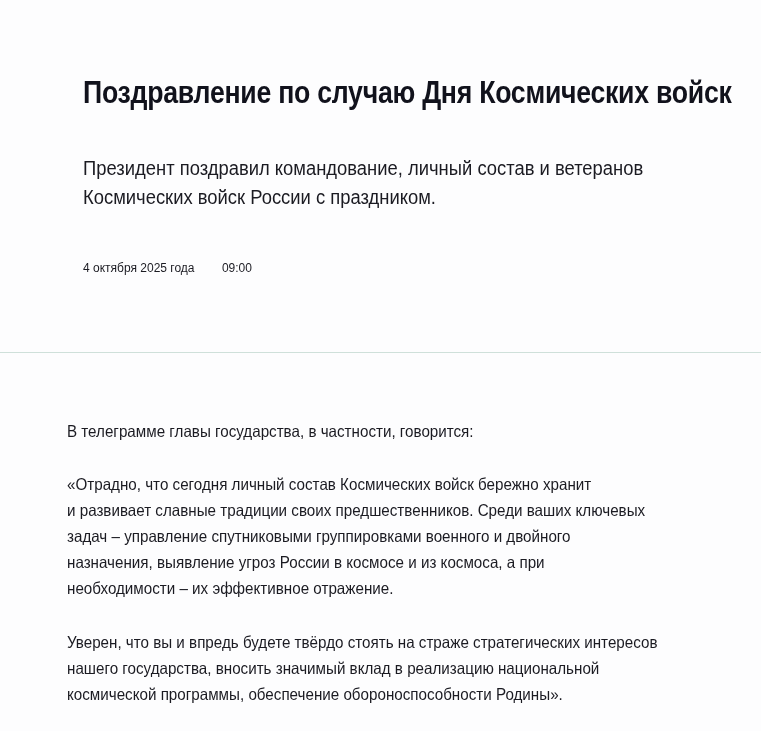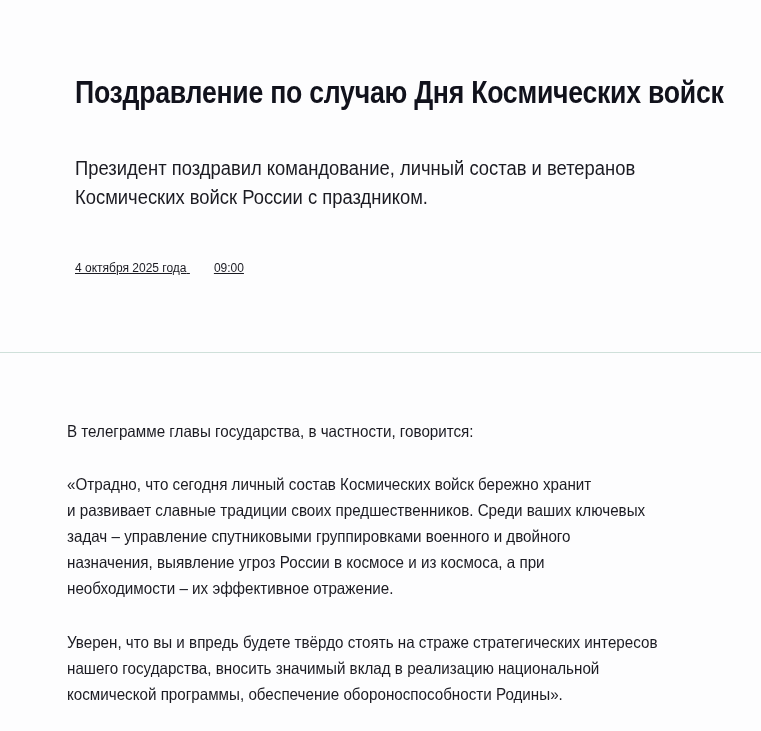--- a/index.html
+++ b/index.html
@@ -10,21 +10,21 @@
     body {
       width: 761px;
       height: 731px;
       overflow: hidden;
       position: relative;
       color: #17171d;
       font-family: "Liberation Sans", sans-serif;
     }
     .header {
       position: absolute;
-      left: 8px;
+      left: 16px;
       top: 0;
       width: 707px;
       height: 352px;
     }
     .title {
       position: absolute;
       left: 67px;
       top: 74px;
       margin: 0;
       font-family: "Liberation Sans", sans-serif;
@@ -51,21 +51,20 @@
     }
     .lead span { display: block; white-space: nowrap; }
     .meta {
       position: absolute;
       left: 67px;
       top: 260px;
       font-size: 12px;
       line-height: 16px;
       color: #1b1b22;
       white-space: nowrap;
-      text-decoration: underline;
     }
     .meta .time { margin-left: 24px; }
     .divider {
       position: absolute;
       left: 0;
       top: 352px;
       width: 761px;
       height: 1px;
       background: #cfe0da;
     }

